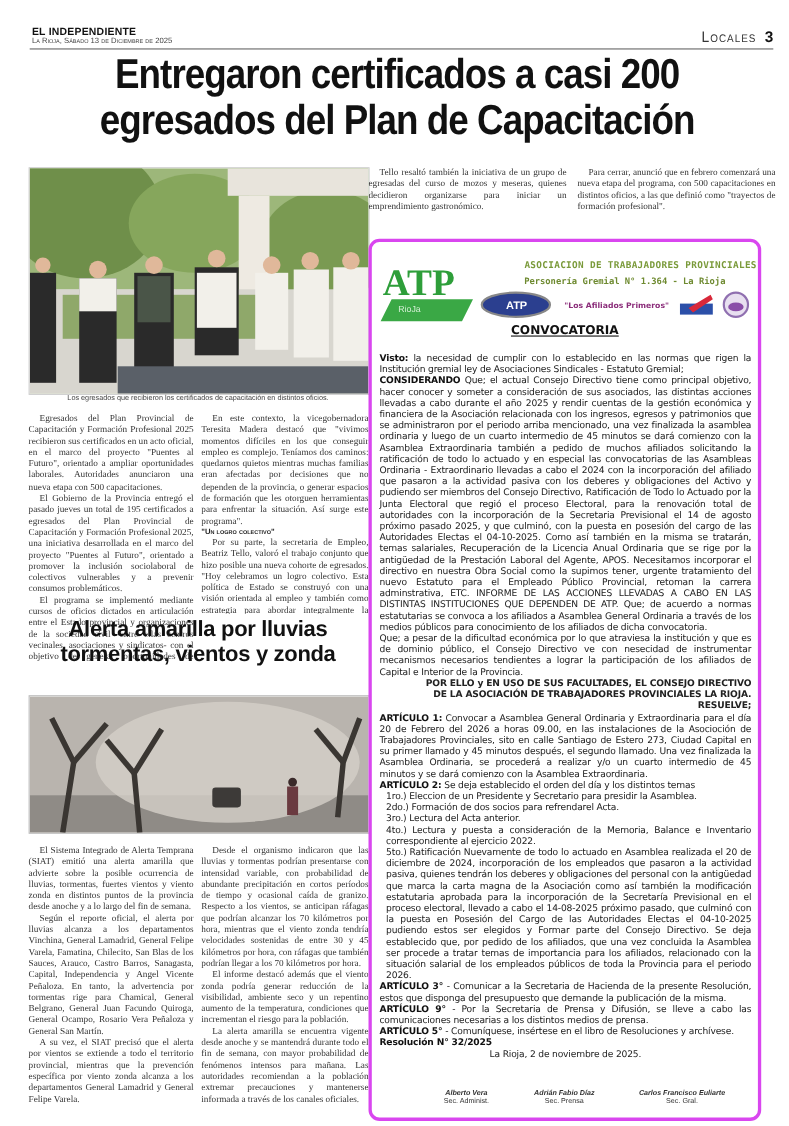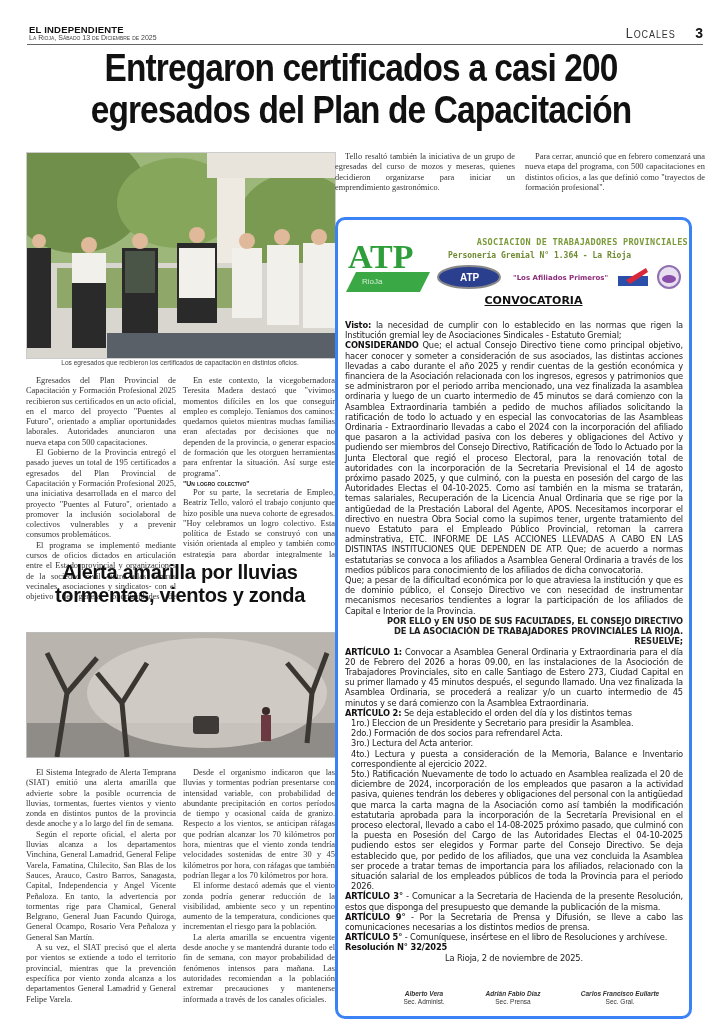--- a/index.html
+++ b/index.html
@@ -1,41 +1,41 @@
 <!DOCTYPE html>
 <html><head>
 <meta charset="utf-8">
 <style>
   html,body{margin:0;padding:0;background:#fff;}
   body{width:717px;height:1024px;position:relative;overflow:hidden;font-family:"Liberation Serif",serif;color:#222;}
   .abs{position:absolute;}
   .masthead-name{left:29px;top:24px;font:bold 9.5px "Liberation Sans",sans-serif;color:#111;letter-spacing:0.2px;}
   .masthead-date{left:29px;top:34px;font:7px "Liberation Sans",sans-serif;color:#444;font-variant:small-caps;}
-  .section-label{right:14px;top:25px;font:bold 14px "Liberation Sans",sans-serif;color:#333;display:flex;gap:17px;align-items:center;}
+  .section-label{right:14px;top:25px;font:bold 14px "Liberation Sans",sans-serif;color:#333;display:flex;gap:5px;align-items:center;}
   .section-label .sec{font-weight:normal;letter-spacing:1px;font-variant:small-caps;font-family:"Liberation Sans Narrow","Liberation Sans",sans-serif;transform:scaleX(0.9);}
   .section-label .pg{color:#111;font-weight:bold;}
   .head-rule{left:27px;top:44px;width:676px;height:1px;background:#666;}
   .headline{left:20px;top:48px;width:682px;text-align:center;font:bold 38px/1.1 "Liberation Sans",sans-serif;color:#111;letter-spacing:-1px;transform:scaleX(0.88);transform-origin:center top;}
   .photo1{left:26px;top:152px;width:308px;height:205px;overflow:hidden;border:1px solid #ccc;}
   .caption{left:26px;top:359px;width:308px;text-align:center;font:6.6px "Liberation Sans",sans-serif;color:#444;}
   .col{position:absolute;font-size:8.4px;line-height:10.3px;text-align:justify;color:#333;}
   .col p{margin:0;text-indent:10px;}
   .subhead{font:bold 7px "Liberation Sans",sans-serif;font-variant:small-caps;color:#222;margin:1px 0 1px 0;}
   .headline2{left:20px;top:561px;width:320px;text-align:center;font:bold 20px/1.15 "Liberation Sans",sans-serif;color:#111;letter-spacing:-0.3px;}
   .photo2{left:26px;top:632px;width:308px;height:124px;overflow:hidden;border:1px solid #bbb;}
-  .ad{left:335px;top:217px;width:357px;height:802px;border:3px solid #3b82f6;border-radius:10px;box-sizing:border-box;font-family:"DejaVu Sans",sans-serif;}
+  .ad{left:335px;top:217px;width:357px;height:802px;border:3px solid #d946ef;border-radius:10px;box-sizing:border-box;font-family:"DejaVu Sans",sans-serif;}
   .ad-body{position:absolute;left:7px;top:100px;width:338px;font:8.3px/10.2px "DejaVu Sans",sans-serif;color:#222;text-align:justify;letter-spacing:-0.15px;}
   .ad-body p{margin:0;}
   .ad-body b{color:#111;}
   .ad-body .ind{padding-left:6px;}
   .ad-body .center{text-align:right;font-weight:bold;}
   .ad-org{position:absolute;left:100px;top:17px;width:250px;text-align:right;color:#7a9a3a;font:bold 8.5px "DejaVu Sans Mono",monospace;letter-spacing:0.3px;}
-  .ad-pers{position:absolute;left:110px;top:31px;width:240px;text-align:left;color:#6e8a30;font:bold 8px "DejaVu Sans Mono",monospace;}
+  .ad-pers{position:absolute;left:110px;top:31px;width:240px;text-align:center;color:#6e8a30;font:bold 8px "DejaVu Sans Mono",monospace;}
   .ad-motto{position:absolute;left:175px;top:54px;font:bold 7px "DejaVu Sans",sans-serif;color:#8b2d7a;}
-  .ad-title{position:absolute;left:0;top:74px;width:351px;text-align:center;font:bold 11px "DejaVu Sans",sans-serif;text-decoration:underline;color:#111;padding-left:20px;}
+  .ad-title{position:absolute;left:0;top:74px;width:351px;text-align:center;font:bold 11px "DejaVu Sans",sans-serif;text-decoration:underline;color:#111;}
   .sig{position:absolute;top:770px;text-align:center;font:6.5px/8px "Liberation Sans",sans-serif;color:#333;}
   .sig .nm{font-weight:bold;font-style:italic;display:block;}
 </style>
 </head>
 <body>
 
 <div class="abs masthead-name">EL INDEPENDIENTE</div>
 <div class="abs masthead-date">La Rioja, Sábado 13 de Diciembre de 2025</div>
 <div class="abs section-label">
   <span class="sec">Locales</span>

